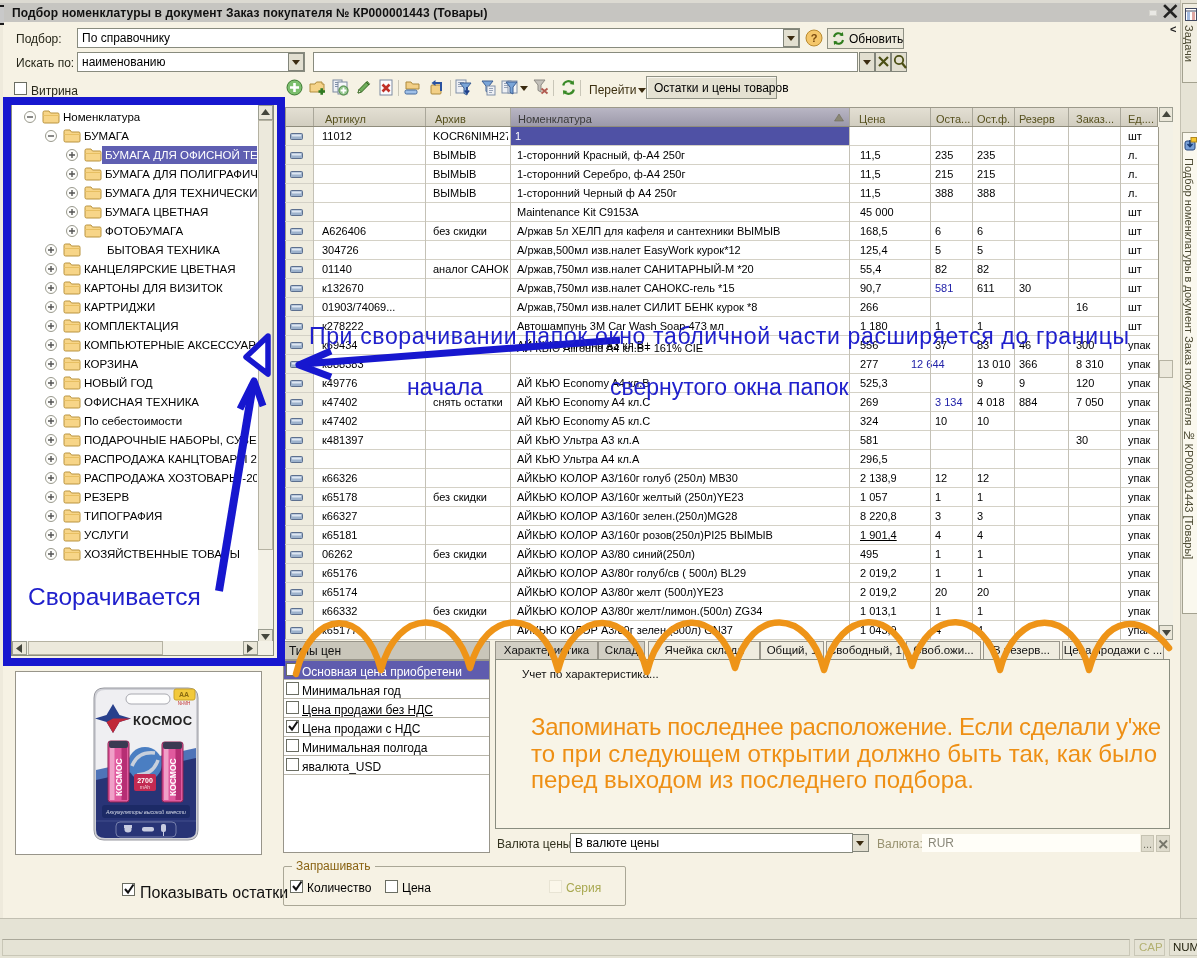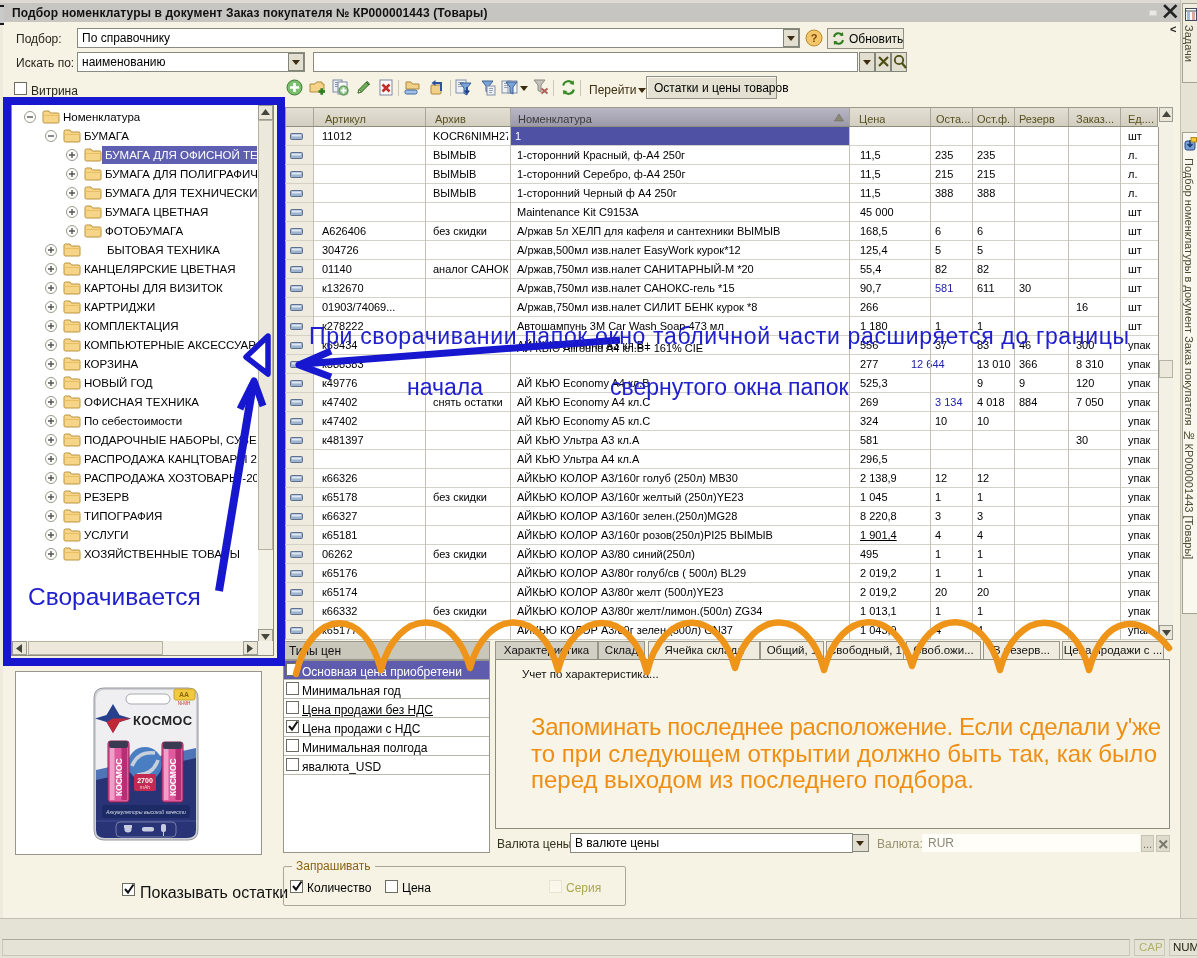--- a/index.html
+++ b/index.html
@@ -633,21 +633,21 @@
     <div class="cell" style="left:1128px;top:472px;width:27px;color:#000;">упак</div>
     <div class="abs" style="left:285px;top:506px;width:873px;height:1px;background:#d4d1c6;"></div>
     <div class="abs" style="left:286px;top:488px;width:27px;height:18px;background:#efecdf;"></div>
     <svg class="abs" style="left:290px;top:494px;" width="13" height="7">
       <rect x="0.5" y="0.5" width="12" height="6" rx="1" fill="#9db2cc" stroke="#5c6f8e"></rect>
       <rect x="1.8" y="1.6" width="9.4" height="2" rx="0.8" fill="#dde6f2"></rect>
     </svg>
     <div class="cell" style="left:322px;top:491px;width:101px;color:#000;">к65178</div>
     <div class="cell" style="left:433px;top:491px;width:75px;color:#000;">без скидки</div>
     <div class="cell" style="left:517px;top:491px;width:330px;color:#000;">АЙКЬЮ КОЛОР А3/160г желтый (250л)YE23</div>
-    <div class="cell" style="left:860px;top:491px;width:68px;color:#000;">1 045</div>
+    <div class="cell" style="left:860px;top:491px;width:68px;color:#000;">1 057</div>
     <div class="cell" style="left:935px;top:491px;width:35px;color:#000;">1</div>
     <div class="cell" style="left:977px;top:491px;width:35px;color:#000;">1</div>
     <div class="cell" style="left:1128px;top:491px;width:27px;color:#000;">упак</div>
     <div class="abs" style="left:285px;top:525px;width:873px;height:1px;background:#d4d1c6;"></div>
     <div class="abs" style="left:286px;top:507px;width:27px;height:18px;background:#efecdf;"></div>
     <svg class="abs" style="left:290px;top:513px;" width="13" height="7">
       <rect x="0.5" y="0.5" width="12" height="6" rx="1" fill="#9db2cc" stroke="#5c6f8e"></rect>
       <rect x="1.8" y="1.6" width="9.4" height="2" rx="0.8" fill="#dde6f2"></rect>
     </svg>
     <div class="cell" style="left:322px;top:510px;width:101px;color:#000;">к66327</div>

